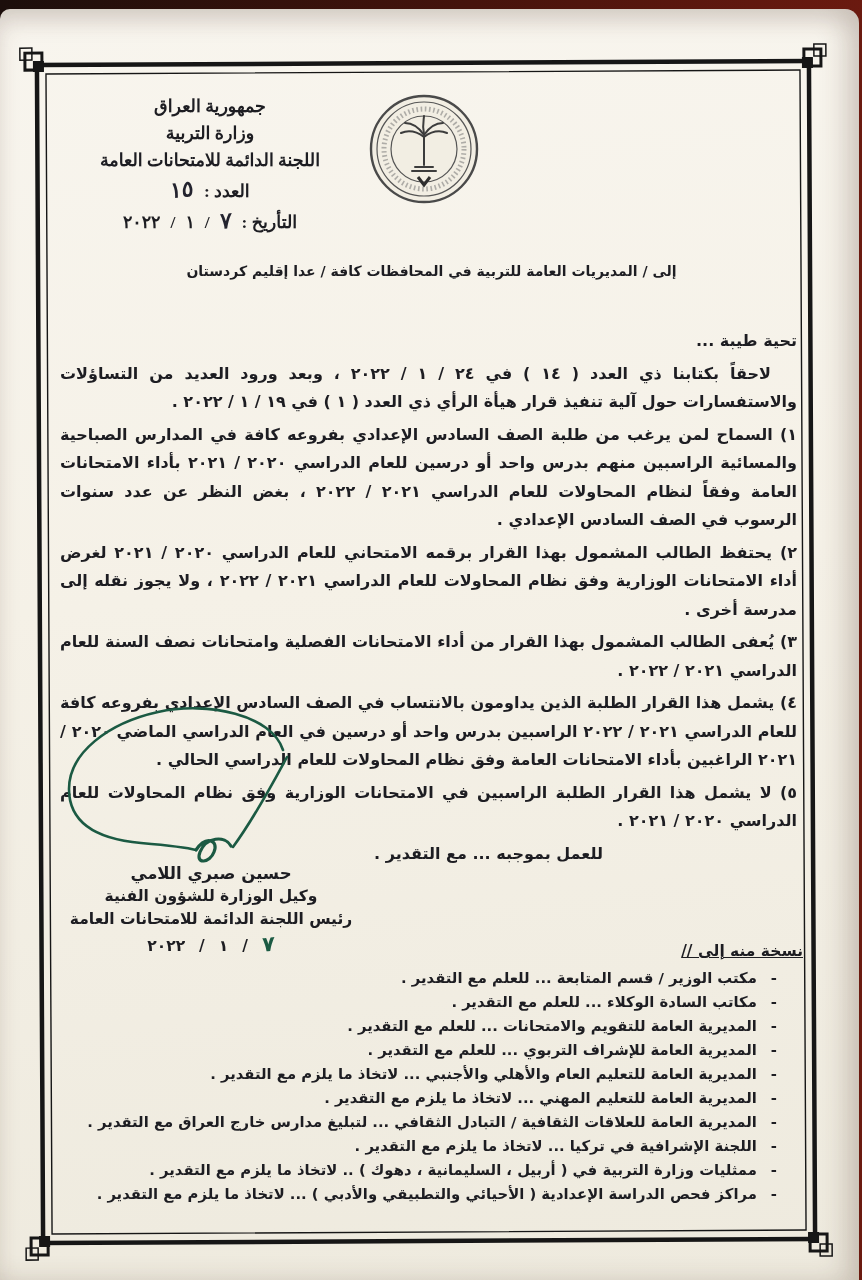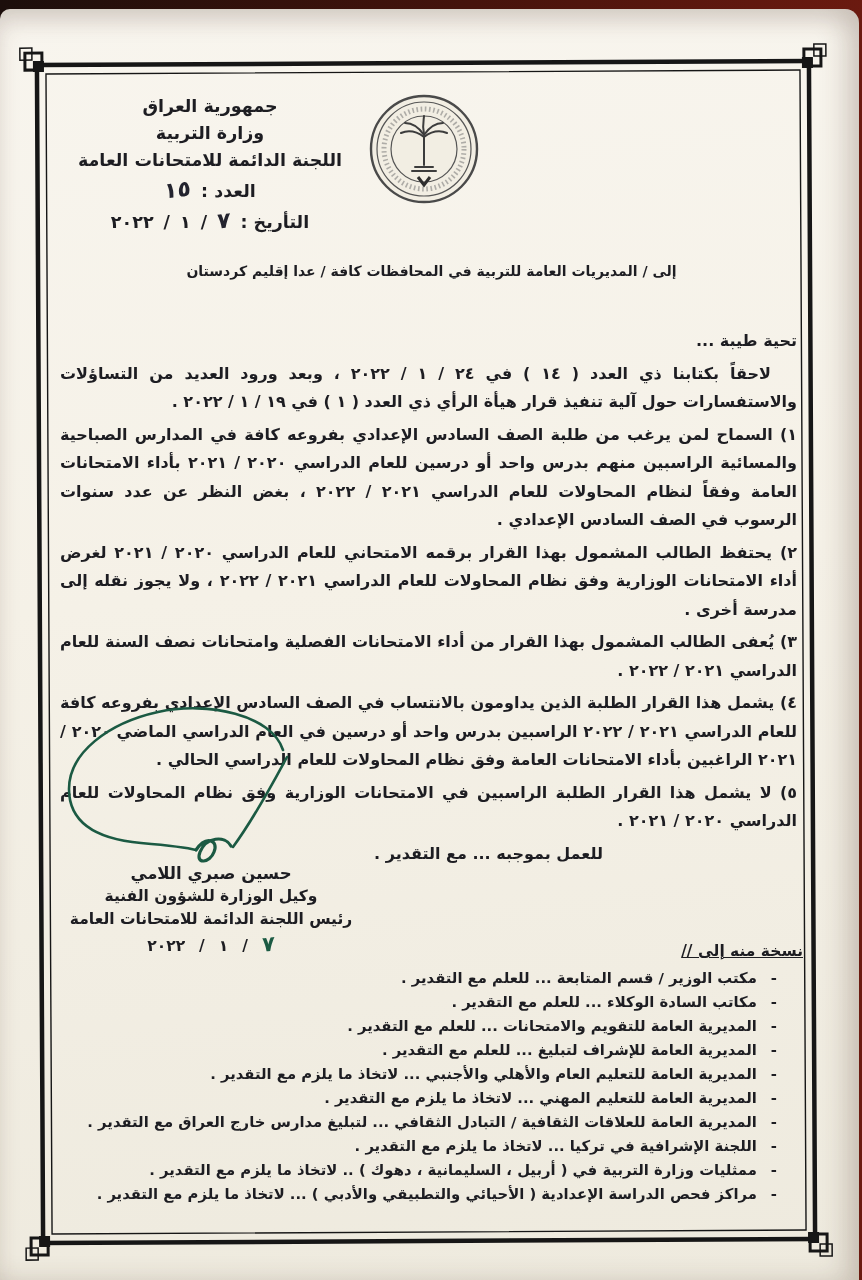--- a/index.html
+++ b/index.html
@@ -12,21 +12,21 @@
     position:absolute;left:0;right:3px;top:9px;bottom:0;
     background:linear-gradient(175deg,#f8f5ee 0%,#f5f1e7 45%,#eeeade 100%);
     border-radius:10px 14px 0 0;
     box-shadow:inset -16px 0 26px rgba(70,45,30,.16), inset 0 14px 22px rgba(70,45,30,.12);
     color:#1d1d22;font-weight:700;
   }
   svg.frame,svg.overlay{position:absolute;left:0;top:0;width:862px;height:1280px;pointer-events:none;}
   
   .hdr{
     position:absolute;top:84px;left:62px;width:296px;text-align:center;
-    font-size:17.5px;line-height:27px;direction:rtl;
+    font-size:17.5px;line-height:27px;direction:rtl;font-family:Liberation Serif, serif;
   }
   .hdr-row{display:flex;justify-content:center;align-items:baseline;gap:10px;direction:rtl;margin-top:2px;}
   .hw{display:inline-block;transform:rotate(-6deg) skewX(-6deg);font-size:22px;color:#23232e;}
   .hw.green{color:#1b5a43;}
   .emblem{position:absolute;left:368px;top:84px;width:112px;height:112px;}
   
   .addressee{position:absolute;top:254px;left:44px;right:40px;text-align:center;font-size:14px;}
   .subject{position:absolute;top:287px;left:40px;right:40px;text-align:center;font-size:16.5px;}
   
   .flow{
@@ -165,21 +165,21 @@
       <li>
           <span class="dash">-</span>
           <span>مكاتب السادة الوكلاء ... للعلم مع التقدير .</span>
         </li>
       <li>
           <span class="dash">-</span>
           <span>المديرية العامة للتقويم والامتحانات ... للعلم مع التقدير .</span>
         </li>
       <li>
           <span class="dash">-</span>
-          <span>المديرية العامة للإشراف لتبليغ ... للعلم مع التقدير .</span>
+          <span>المديرية العامة للإشراف التربوي ... للعلم مع التقدير .</span>
         </li>
       <li>
           <span class="dash">-</span>
           <span>المديرية العامة للتعليم العام والأهلي والأجنبي ... لاتخاذ ما يلزم مع التقدير .</span>
         </li>
       <li>
           <span class="dash">-</span>
           <span>المديرية العامة للتعليم المهني ... لاتخاذ ما يلزم مع التقدير .</span>
         </li>
       <li>

